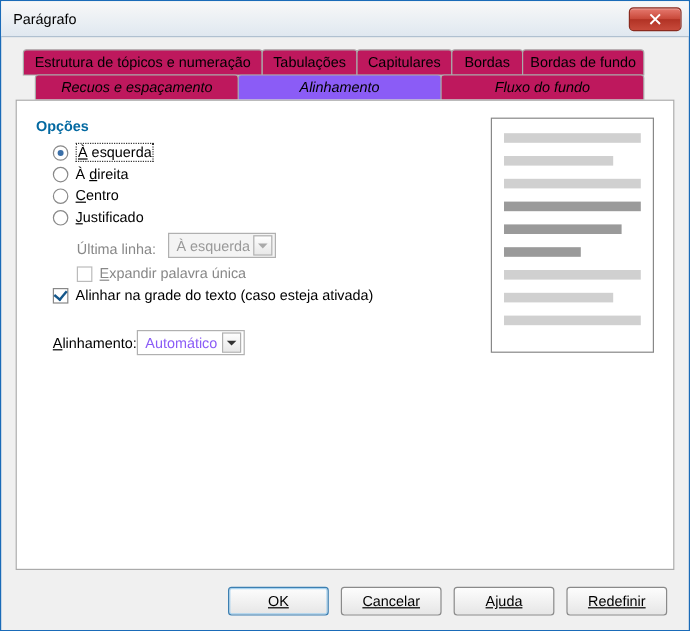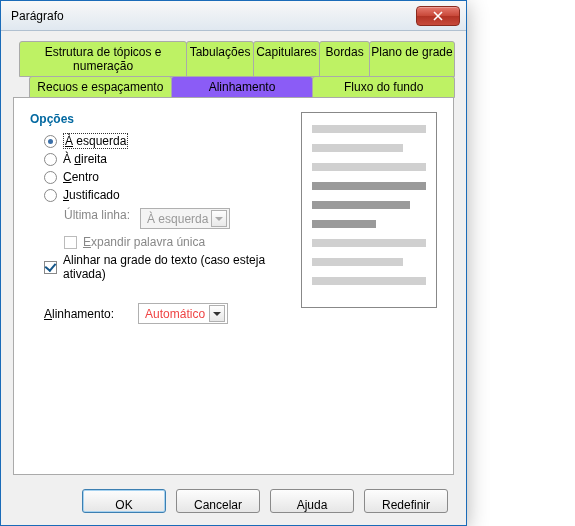--- a/index.html
+++ b/index.html
@@ -1,18 +1,18 @@
 <!DOCTYPE html>
 <html><head>
   <meta charset="utf-8">
   <style>
     * { box-sizing: border-box; margin: 0; padding: 0; font-family: 'Segoe UI', Tahoma, sans-serif; font-size: 12px; }
     body { background: #fff; }
     .window {
-      width: 467px; height: 526px;
+      width: 575px; height: 526px;
       border: 1px solid #1a6bb8;
       background: #f0f0f0;
       display: flex; flex-direction: column;
       box-shadow: 0 4px 20px rgba(0,0,0,0.3);
     }
     .titlebar {
       height: 30px;
       background: linear-gradient(to bottom, #f8f8f8, #e0e8f0);
       border-bottom: 1px solid #b0c0d0;
       display: flex; align-items: center; justify-content: space-between;
@@ -28,24 +28,24 @@
       box-shadow: inset 0 1px 0 rgba(255,255,255,0.3);
     }
     .close-x { width: 10px; height: 10px; }
     .body {
       flex: 1; padding: 10px 12px 12px 12px;
       display: flex; flex-direction: column;
     }
     .tabs-container { position: relative; flex: 1; display: flex; flex-direction: column; }
     .tab-row { display: flex; position: relative; z-index: 2; }
     .tab-row.row1 { margin-left: 6px; }
-    .tab-row.row2 { margin-left: 16px; margin-top: -1px; }
+    .tab-row.row2 { margin-left: 16px; margin-top: -1px; font-style: italic; }
     .tab {
       border: 1px solid #aaa;
-      background: #bef264;
+      background: #be185d;
       padding: 3px 0;
       text-align: center;
       border-top-left-radius: 3px;
       border-top-right-radius: 3px;
       margin-right: -1px;
       position: relative;
     }
     .tab-row.row1 .tab:nth-child(1){width:200px;}
     .tab-row.row1 .tab:nth-child(2){width:80px;}
     .tab-row.row1 .tab:nth-child(3){width:80px;}
@@ -72,29 +72,29 @@
     .section-title { font-weight: bold; color: #0369a1; margin-bottom: 8px; }
     .radio-row, .check-row {
       display: flex; align-items: center;
       margin: 4px 0 4px 14px;
       gap: 6px;
     }
     .radio-row label, .check-row label { cursor: default; }
     .radio-row label .ul, .check-row label .ul, .field-row label .ul { text-decoration: underline; }
     .focus-box { border: 1px dotted #333; padding: 0 1px; }
     .sub-row {
-      display: flex; align-items: flex-start;
+      display: flex; align-items: flex-end;
       margin: 6px 0 6px 34px; gap: 10px;
       color: #888;
     }
     .combo {
       display: inline-flex; align-items: center; justify-content: space-between;
       border: 1px solid #b0b0b0; background: #fff;
       height: 21px; padding: 0 2px 0 6px; min-width: 90px;
-      color: #ef4444;
+      color: #8b5cf6;
     }
     .combo.disabled { color: #999; background: #f4f4f4; }
     .combo .arrow-btn {
       width: 16px; height: 17px; border: 1px solid #b0b0b0;
       display: flex; align-items: center; justify-content: center;
       background: linear-gradient(#fefefe,#e8e8e8);
     }
     .arrow-down {
       width: 0; height: 0; border-left: 4px solid transparent;
       border-right: 4px solid transparent; border-top: 4px solid #333;
@@ -113,42 +113,42 @@
     .radio {
       width: 13px; height: 13px; border: 1px solid #888; border-radius: 50%;
       background: #fff; position: relative; flex-shrink: 0;
     }
     .radio.checked::after {
       content: ""; position: absolute; left: 3px; top: 3px;
       width: 5px; height: 5px; background: #3a6fa8; border-radius: 50%;
     }
     .section2 { margin-top: 22px; }
     .field-row {
-      display: flex; align-items: center; gap: 24px;
+      display: flex; align-items: center; 
       margin: 6px 0 0 14px;
     }
     .preview {
       width: 136px; height: 196px;
       border: 1px solid #888;
       margin-left: 8px; padding: 12px 10px;
       display: flex; flex-direction: column; gap: 11px;
     }
     .preview .line { height: 8px; background: #d0d0d0; }
     .preview .line.d { background: #9a9a9a; }
     .preview .line.w100{width:100%;} .preview .line.w80{width:80%;}
     .preview .line.w86{width:86%;} .preview .line.w56{width:56%;}
     .buttons {
       display: flex; justify-content: flex-end; gap: 10px;
       padding: 14px 6px 0 0;
     }
     .btn {
       min-width: 84px; height: 24px; padding: 0 14px;
       border: 1px solid #8a8a8a; border-radius: 3px;
       background: linear-gradient(#fdfdfd,#e6e6e6);
-      display: flex; align-items: flex-end; justify-content: center;
+      display: flex; align-items: center; justify-content: center; text-decoration: underline;
     }
     .btn.default {
       border: 1px solid #3c7fb1;
       box-shadow: 0 0 0 1px #a6d2f0 inset;
     }
   </style>
 </head>
 <body>
 
 <div class="window">
@@ -161,21 +161,21 @@
     </div>
   </div>
 
   <div class="body">
     <div class="tabs-container">
       <div class="tab-row row1">
         <div class="tab"><span>Estrutura de tópicos e numeração</span></div>
         <div class="tab"><span>Tabulações</span></div>
         <div class="tab"><span>Capitulares</span></div>
         <div class="tab"><span>Bordas</span></div>
-        <div class="tab"><span>Plano de grade</span></div>
+        <div class="tab"><span>Bordas de fundo</span></div>
       </div>
       <div class="tab-row row2">
         <div class="tab"><span>Recuos e espaçamento</span></div>
         <div class="tab active"><span>Alinhamento</span></div>
         <div class="tab"><span>Fluxo do fundo</span></div>
       </div>
 
       <div class="tab-panel">
         <div class="form-col">
           <div class="section-title">Opções</div>

